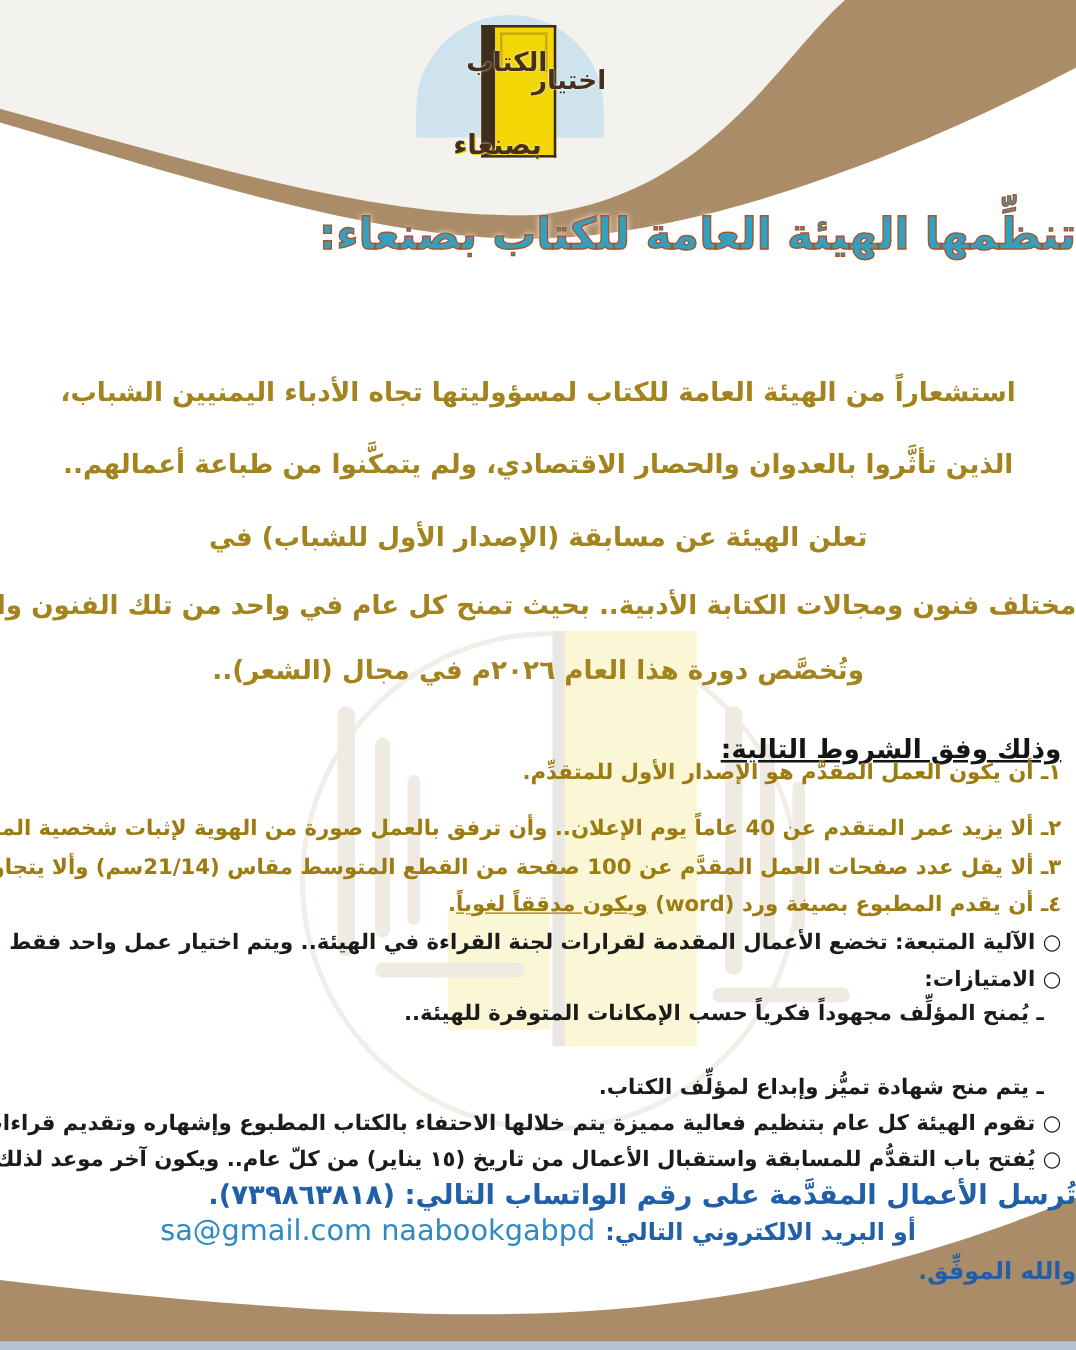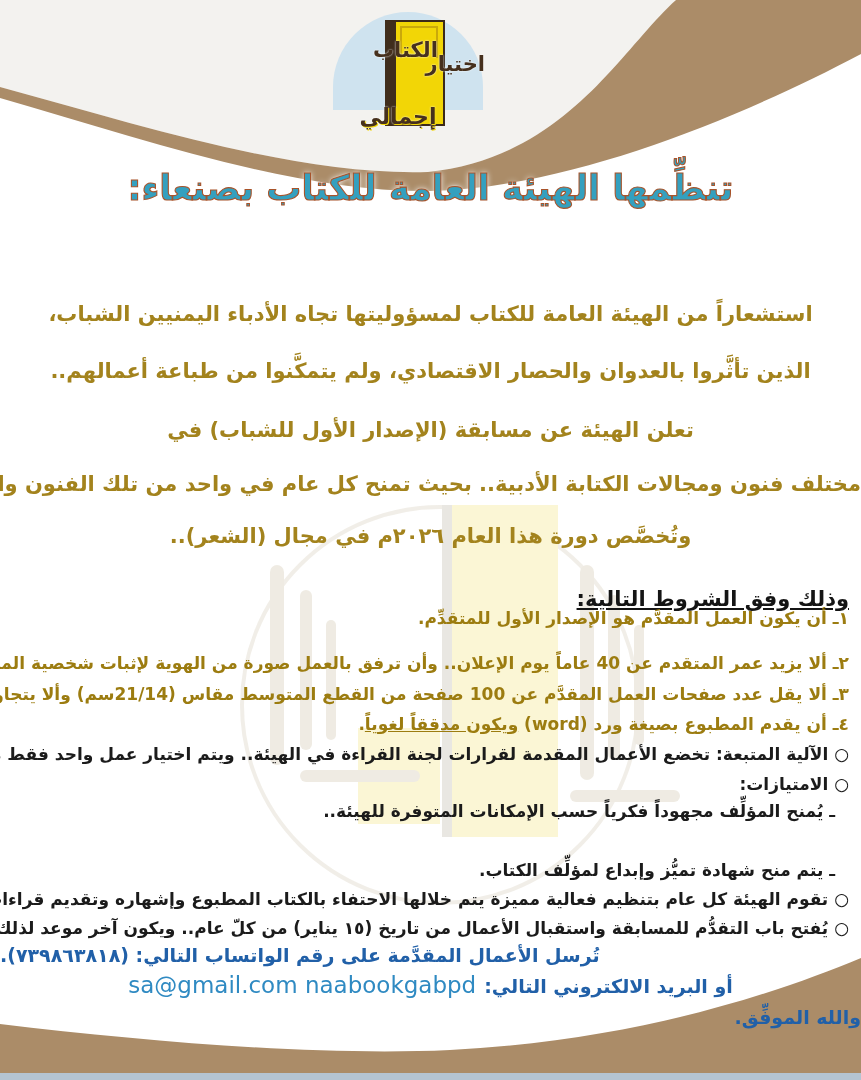--- a/index.html
+++ b/index.html
@@ -22,41 +22,41 @@
     background:#f2d606;border:2px solid #3c2a1a;border-left:11px solid #3f2d1c;box-sizing:border-box;}
   .logo .book:before{content:"";position:absolute;left:4px;top:4px;width:34px;height:30px;
     border:2px solid #caa90a;border-bottom:none;}
   .logo-word{position:absolute;color:#46301d;font-weight:bold;font-size:21px;line-height:1;
     text-shadow:0 0 2px #ffffff;}
   .logo-word.right{right:-2px;top:42px;}
   .logo-word.left{left:-4px;top:28px;margin-left:44px;}
   .logo-word.bottom{left:0;right:20px;top:94px;text-align:center;font-size:22px;
     text-shadow:1px 1px 0 #f2d606,0 0 2px #fff;}
   
-  .deco-title{left:0;width:861px;text-align:center;z-index:4;
+  .deco-title{left:0;width:861px;text-align:right;z-index:4;
     color:#34a0bf;font-weight:bold;white-space:nowrap;
     -webkit-text-stroke:1.1px #a8532a;
     text-shadow:0 0 6px rgba(255,255,255,.95),0 0 2px rgba(255,255,255,.9);}
   .title1{top:168px;font-size:35px;}
   .title2{top:237px;font-size:35px;}
   
   .gold-line{left:0;width:861px;text-align:center;z-index:4;
     color:#a3831d;font-weight:bold;font-size:21px;white-space:nowrap;}
   
   .cond-heading{right:12px;z-index:4;color:#151515;font-weight:bold;font-size:21px;
     text-decoration:underline;white-space:nowrap;}
   .cond-item{right:12px;z-index:4;color:#9c7c10;font-weight:bold;font-size:17px;
     white-space:nowrap;direction:rtl;text-align:right;width:840px;}
   .note{right:12px;z-index:4;color:#1b1b1b;font-weight:bold;font-size:17px;
     white-space:nowrap;direction:rtl;text-align:right;width:840px;}
   .note.indent{right:26px;width:826px;}
   .u{text-decoration:underline;}
   
-  .whatsapp{left:0;width:861px;text-align:left;z-index:4;color:#2160a8;
-    font-weight:bold;font-size:19px;white-space:nowrap;direction:rtl;}
+  .whatsapp{left:0;width:861px;text-align:right;z-index:4;color:#2160a8;
+    font-weight:bold;font-size:22px;white-space:nowrap;direction:rtl;}
   .email-row{left:0;width:861px;z-index:4;display:flex;direction:rtl;
     justify-content:center;align-items:baseline;gap:8px;white-space:nowrap;}
   .email-label{color:#2160a8;font-weight:bold;font-size:19px;}
   .email-addr{color:#2f8ac2;font-size:23px;}
   .closing{left:0;width:861px;text-align:right;z-index:4;color:#2160a8;
     font-weight:bold;font-size:19px;}
 </style>
 </head>
 <body>
 
@@ -87,21 +87,21 @@
   <svg class="abs footer-art" width="861" height="130" viewBox="0 0 861 130" style="top:950px;">
     <path d="M0,74 C150,92 320,106 450,100 C630,91 770,46 861,8 L861,130 L0,130 Z" fill="#ab8c68"></path>
     <rect x="0" y="123" width="861" height="7" fill="#b4c4d2"></rect>
   </svg>
 
   <div class="abs logo">
     <div class="dome"></div>
     <div class="book"></div>
     <div class="logo-word right">اختيار</div>
     <div class="logo-word left">الكتاب</div>
-    <div class="logo-word bottom">إجمالي</div>
+    <div class="logo-word bottom">بصنعاء</div>
   </div>
 
   <div class="abs deco-title title1" dir="rtl">تنظِّمها الهيئة العامة للكتاب بصنعاء:</div>
 
   <div class="abs gold-line" style="top:302px;" dir="rtl">استشعاراً من الهيئة العامة للكتاب لمسؤوليتها تجاه الأدباء اليمنيين الشباب،</div>
   <div class="abs gold-line" style="top:359px;" dir="rtl">الذين تأثَّروا بالعدوان والحصار الاقتصادي، ولم يتمكَّنوا من طباعة أعمالهم..</div>
 
   <div class="abs gold-line" style="top:418px;" dir="rtl">تعلن الهيئة عن مسابقة (الإصدار الأول للشباب) في</div>
   <div class="abs gold-line" style="top:472px;" dir="rtl">مختلف فنون ومجالات الكتابة الأدبية.. بحيث تمنح كل عام في واحد من تلك الفنون والمجالات..</div>
   <div class="abs gold-line" style="top:524px;" dir="rtl">وتُخصَّص دورة هذا العام ٢٠٢٦م في مجال (الشعر)..</div>

